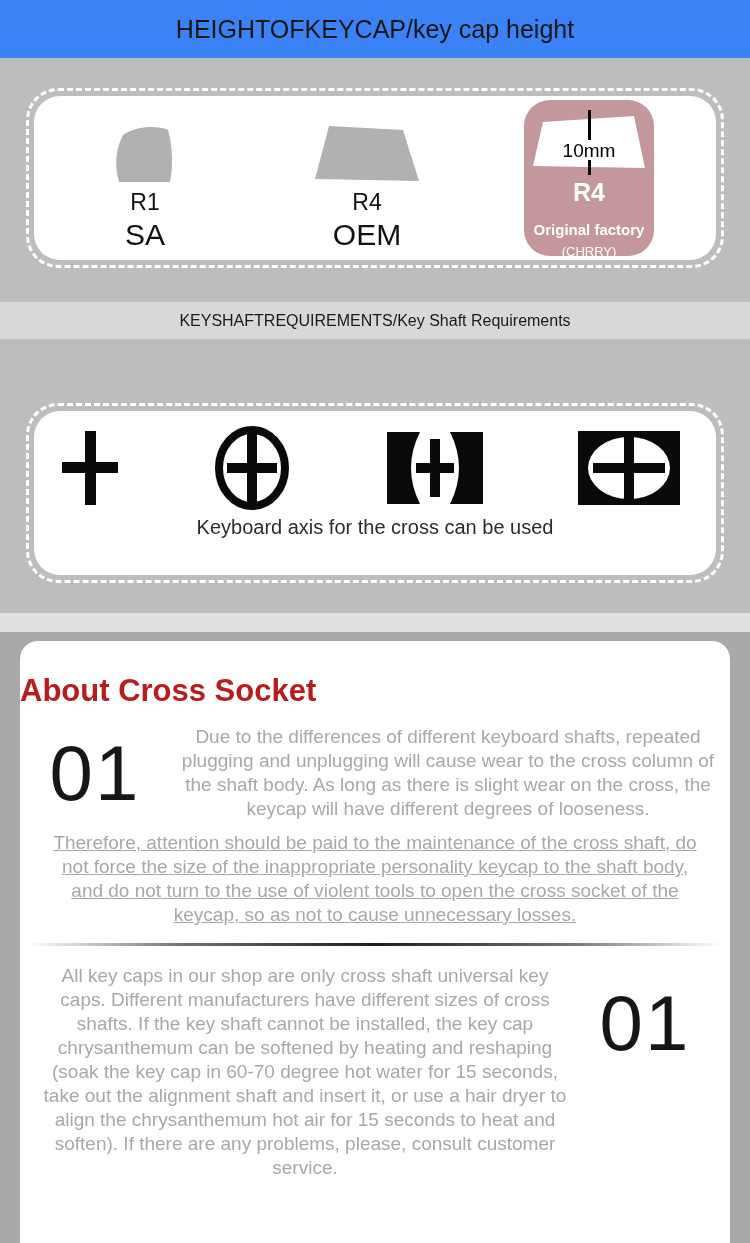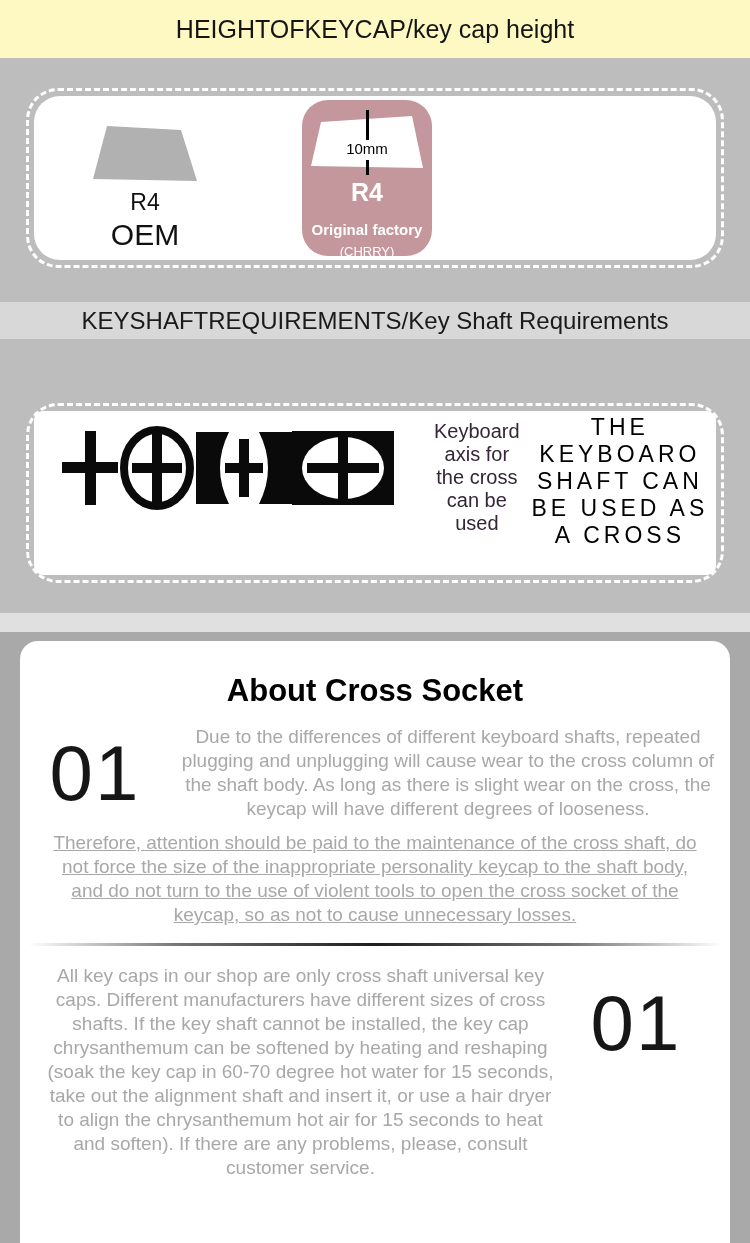--- a/index.html
+++ b/index.html
@@ -5,28 +5,28 @@
   * { margin:0; padding:0; box-sizing:border-box; }
   html,body { width:750px; }
   body {
     height:1243px; overflow:hidden;
     background:#bdbdbd;
     font-family:"Liberation Sans", sans-serif;
     color:#111;
   }
   
   .band-header {
-    height:58px; background:#fef9c3;
+    height:58px; background:#3b82f6;
     display:flex; align-items:center; justify-content:center;
     font-size:25px; color:#151515;
   }
   .band2 {
     height:37px; background:#d8d8d8;
     display:flex; align-items:center; justify-content:center;
-    font-size:24px; color:#1a1a1a;
+    font-size:16px; color:#1a1a1a;
   }
   .spacer34 { height:34px; }
   .spacer30 { height:30px; }
   .lightstrip { height:19px; background:#e0e0e0; }
 
   
   .dashed-wrap {
     margin:30px 26px 0;
     border:3px dashed #ffffff;
     border-radius:32px;
@@ -50,84 +50,91 @@
     flex:none;
   }
   .cherry-keycap { position:relative; width:114px; height:60px; margin-top:14px; }
   .measure-line-top, .measure-line-bottom {
     position:absolute; left:56px; width:3px; background:#000;
   }
   .measure-line-top { top:-4px; height:30px; }
   .measure-line-bottom { bottom:-3px; height:15px; }
   .measure-label {
     position:absolute; top:26px; left:0; width:100%;
-    text-align:center; font-size:15px; color:#000;
+    text-align:center; font-size:19px; color:#000;
   }
   .cherry-row { color:#fff; font-size:25px; font-weight:700; margin-top:6px; }
   .cherry-name { color:#fff; font-size:15px; font-weight:600; margin-top:14px; }
   .cherry-brand { color:#fff; font-size:13px; margin-top:6px; }
 
   
-  .shaft-inner { display:flex; flex-direction:row;border-radius:9px; }
+  .shaft-inner { display:flex; flex-direction:column; }
   .icons-row {
     display:flex; justify-content:space-between; align-items:center;
     height:78px; margin-top:18px; padding:0 36px 0 28px;
   }
   .caption-small {
     margin-top:9px; text-align:center; font-size:20px; color:#352637;
   }
   .caption-large {
     margin-top:3px; text-align:center; font-size:23px; letter-spacing:4px;
     color:#000; font-weight:500;
   }
 
   
   .dark-section { background:#a9a9a9; padding:9px 20px 0; height:642px; }
   .content-card {
     background:#ffffff; border-radius:18px 18px 0 0; height:633px;
     overflow:hidden;
   }
   .section-title {
-    padding-top:32px; text-align:center;
-    font-size:31px; font-weight:600; color:#000000;
+    padding-top:32px; 
+    font-size:31px; font-weight:600; color:#b91c1c;
   }
   .section-title.second { padding-top:0; margin-top:24px; }
   .block01 { display:flex; align-items:center; margin-top:16px; }
   .big-num {
     font-size:78px; font-weight:300; color:#161616; text-align:center;
     letter-spacing:2px; flex:none;
   }
   .num-left { width:150px; }
   .num-right { width:150px; align-self:flex-start; margin-top:14px; }
   .para {
     font-size:19px; line-height:24px; color:#a8a8a8; text-align:center;
   }
   .p1 { flex:1; padding-right:4px; }
   .p2 { width:650px; margin:10px auto 0;text-decoration:underline; }
-  .block02 { display:flex; margin-top:18px; padding:0 19px 0 20px; }
+  .block02 { display:flex; margin-top:18px; padding:0 10px 0 20px; }
   .p3 { flex:1; }
   .divider {
     height:3px; margin:16px 8px 0;
     background:linear-gradient(to right,
       rgba(0,0,0,0) 0%, rgba(40,40,40,0.65) 22%, #1d1d1d 50%,
       rgba(40,40,40,0.65) 78%, rgba(0,0,0,0) 100%);
     border-radius:2px;
   }
   .icon { display:block; }
 </style>
 </head>
 <body>
 
 <div class="band-header">
   <span>HEIGHTOFKEYCAP/key cap height</span>
 </div>
 
 <div class="dashed-wrap">
   <div class="panel-inner profiles">
 
+    <div class="profile-col">
+      <svg class="icon" width="70" height="62" viewBox="0 0 70 62">
+        <path d="M13,13 C26,4 47,3 58,8 C63,26 63,45 60,60 L9,60 C4,42 6,26 13,13 Z" fill="#b1b1b1"></path>
+      </svg>
+      <div class="profile-row-label">R1</div>
+      <div class="profile-name">SA</div>
+    </div>
 
     <div class="profile-col">
       <svg class="icon" width="108" height="62" viewBox="0 0 108 62">
         <path d="M16,4 L90,8 L106,59 L2,57 Z" fill="#b1b1b1"></path>
       </svg>
       <div class="profile-row-label">R4</div>
       <div class="profile-name">OEM</div>
     </div>
 
     <div class="cherry-card">
@@ -179,21 +186,20 @@
 
       <svg class="icon" width="102" height="74" viewBox="0 0 102 74">
         <rect x="0" y="0" width="102" height="74" fill="#0a0a0a"></rect>
         <ellipse cx="51" cy="37" rx="41" ry="31" fill="#ffffff"></ellipse>
         <rect x="46" y="0" width="10" height="74" fill="#0a0a0a"></rect>
         <rect x="15" y="32" width="72" height="10" fill="#0a0a0a"></rect>
       </svg>
 
     </div>
     <div class="caption-small">Keyboard axis for the cross can be used</div>
-    <div class="caption-large">THE KEYBOARO SHAFT CAN BE USED AS A CROSS</div>
   </div>
 </div>
 
 <div class="spacer30"></div>
 <div class="lightstrip"></div>
 
 <div class="dark-section">
   <div class="content-card">
 
     <div class="section-title">About Cross Socket</div>

